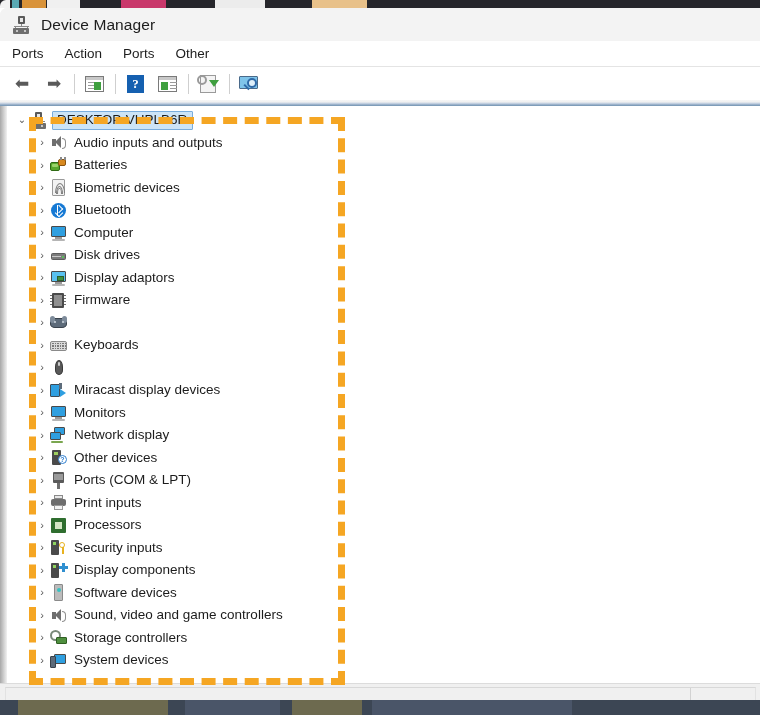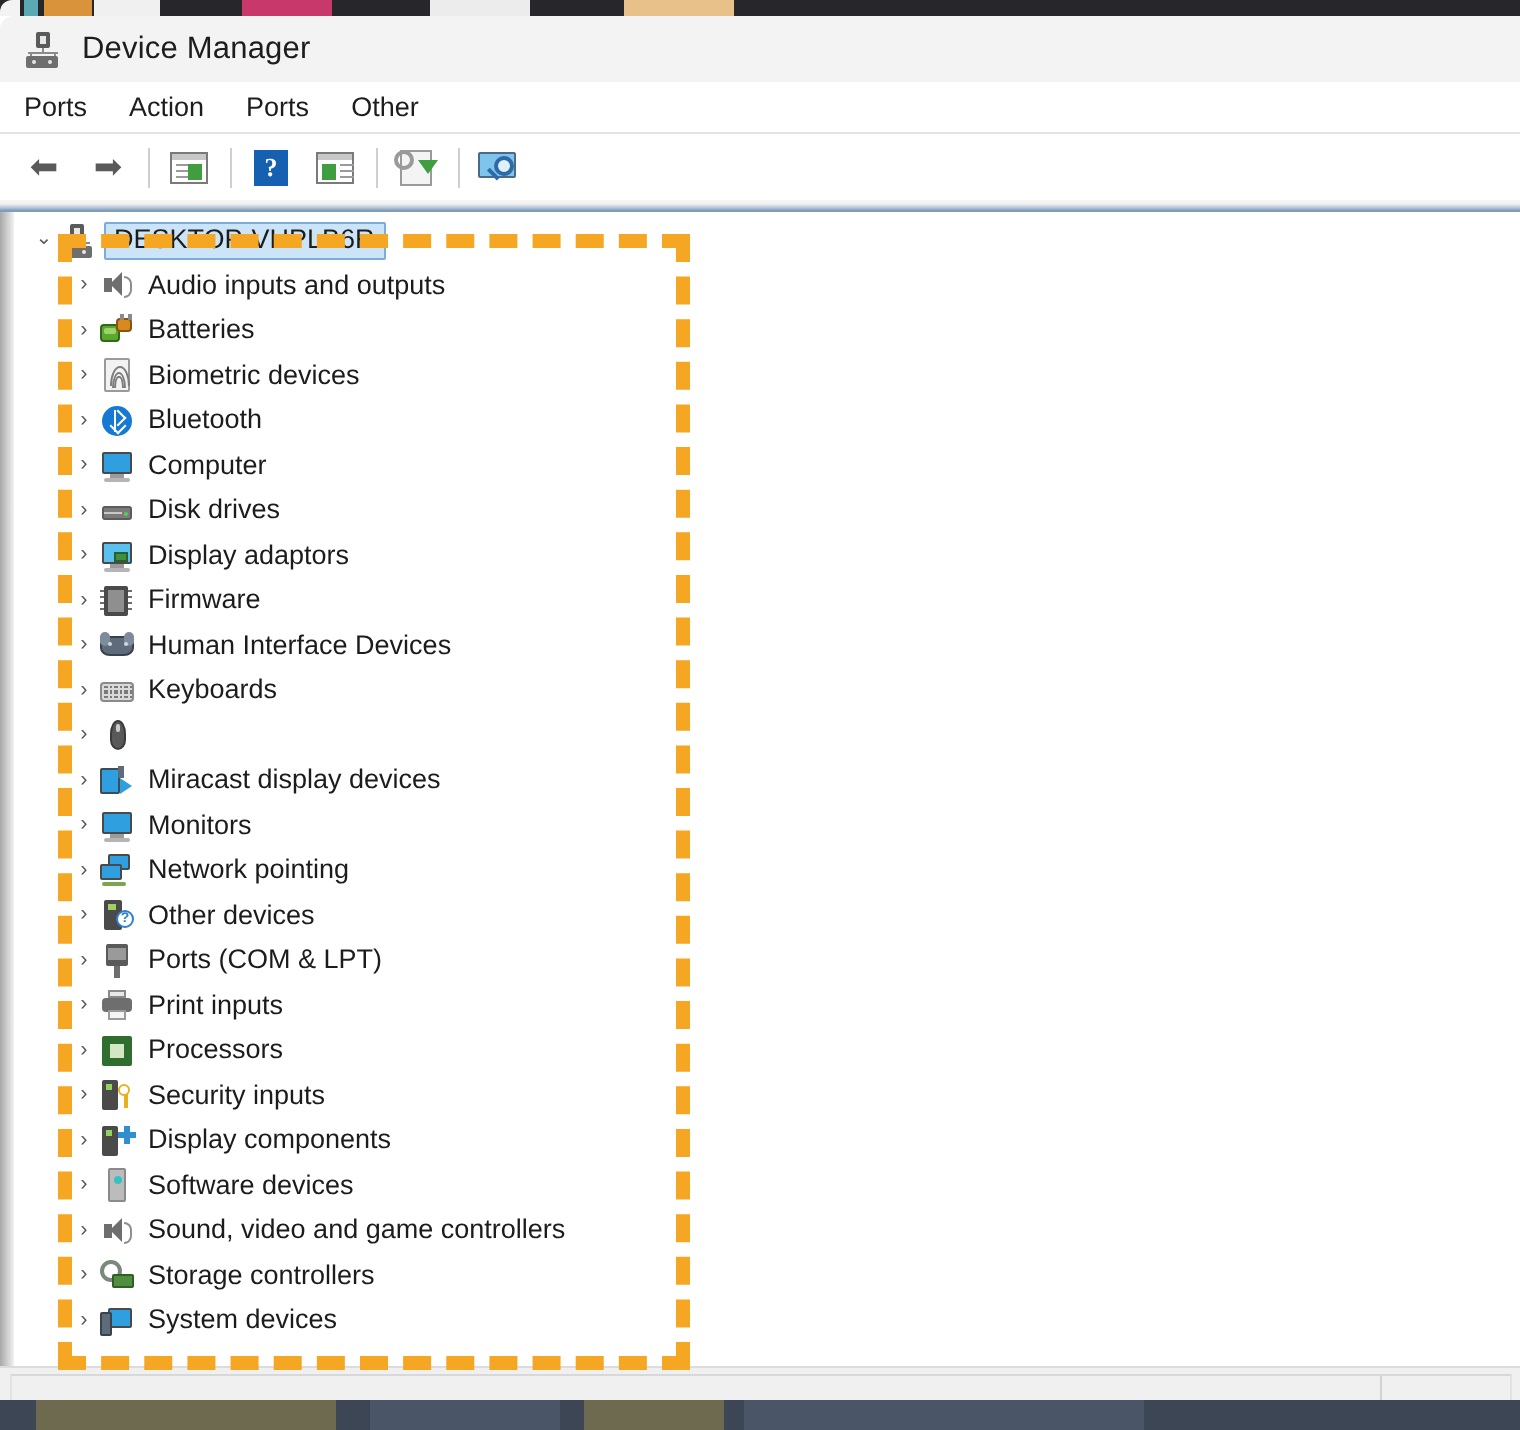--- a/index.html
+++ b/index.html
@@ -929,21 +929,20 @@
           </div>
           <div class="tree-row child-row">
             <span class="chev">›</span>
             <span class="t-icon">
               <span class="hid-pad"></span>
               <span class="hid-grip" style="left:0px;"></span>
               <span class="hid-grip" style="left:12px;"></span>
               <span class="hid-dot" style="left:3.5px;top:7px;"></span>
               <span class="hid-dot" style="left:11.5px;top:7px;"></span>
             </span>
-            <span class="t-label">Human Interface Devices</span>
           </div>
           <div class="tree-row child-row">
             <span class="chev">›</span>
             <span class="t-icon">
               <span class="kb-body"></span>
               <span class="kb-key" style="left:2px;top:6px;"></span>
               <span class="kb-key" style="left:4.5px;top:6px;"></span>
               <span class="kb-key" style="left:7px;top:6px;"></span>
               <span class="kb-key" style="left:9.5px;top:6px;"></span>
               <span class="kb-key" style="left:12px;top:6px;"></span>
@@ -988,21 +987,21 @@
             </span>
             <span class="t-label">Monitors</span>
           </div>
           <div class="tree-row child-row">
             <span class="chev">›</span>
             <span class="t-icon">
               <span class="net-b" style="left:4px;top:0px;"></span>
               <span class="net-b" style="left:0px;top:5px;"></span>
               <span class="net-foot"></span>
             </span>
-            <span class="t-label">Network pointing</span>
+            <span class="t-label">Network display</span>
           </div>
           <div class="tree-row child-row">
             <span class="chev">›</span>
             <span class="t-icon">
               <span class="od-tower"></span>
               <span class="od-tower-in"></span>
               <span class="od-q">?</span>
             </span>
             <span class="t-label">Other devices</span>
           </div>

